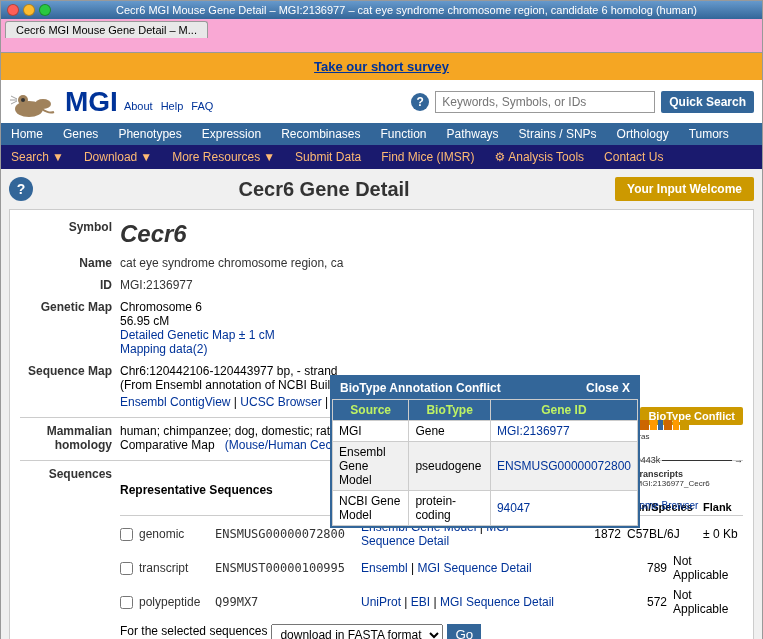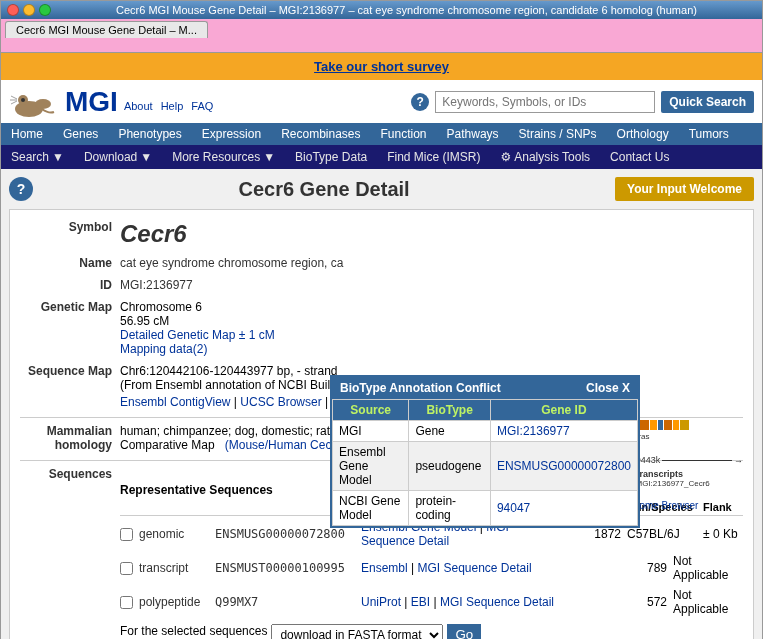--- a/index.html
+++ b/index.html
@@ -128,21 +128,21 @@
     }
 
     
     .second-nav {
       background: #1a1a6e;
       display: flex;
       align-items: center;
       padding: 2px 0;
     }
     .second-nav .nav-item {
-      color: #e5e5e5;
+      color: #fdba74;
       padding: 3px 10px;
       font-size: 12px;
       cursor: pointer;
       white-space: nowrap;
       display: flex;
       align-items: center;
       gap: 3px;
     }
 
     
@@ -391,21 +391,21 @@
     </div>
     <div class="nav-item">
       <span>Download</span>
       <span>▼</span>
     </div>
     <div class="nav-item">
       <span>More Resources</span>
       <span>▼</span>
     </div>
     <div class="nav-item">
-      <span>BioType Data</span>
+      <span>Submit Data</span>
     </div>
     <div class="nav-item">
       <span>Find Mice (IMSR)</span>
     </div>
     <div class="nav-item">
       <span>⚙</span>
       <span>Analysis Tools</span>
     </div>
     <div class="nav-item">
       <span>Contact Us</span>
@@ -494,20 +494,24 @@
             </tr>
             <tr>
               <td>NCBI Gene Model</td>
               <td>protein-coding</td>
               <td><a>94047</a></td>
             </tr>
           </tbody>
         </table>
       </div>
 
+      <div style="position:absolute; top:195px; right:10px; display:flex; align-items:center; gap:4px;">
+        <span style="color:#ffcc00; font-size:18px;">⚠</span>
+        <button class="your-input-btn" style="font-size:11px; padding:3px 8px;">BioType Conflict</button>
+      </div>
 
       <div class="genome-browser-mini">
 
         <div style="display:flex; gap:1px; margin-bottom:2px; font-size:9px; flex-wrap:wrap;">
           <div style="background:#cc6600; height:10px; width:12px;"></div>
           <div style="background:#ff9900; height:10px; width:8px;"></div>
           <div style="background:#cc6600; height:10px; width:10px;"></div>
           <div style="background:#ff6600; height:10px; width:6px;"></div>
           <div style="background:#cc9900; height:10px; width:9px;"></div>
           <div style="background:#ff9900; height:10px; width:7px;"></div>

